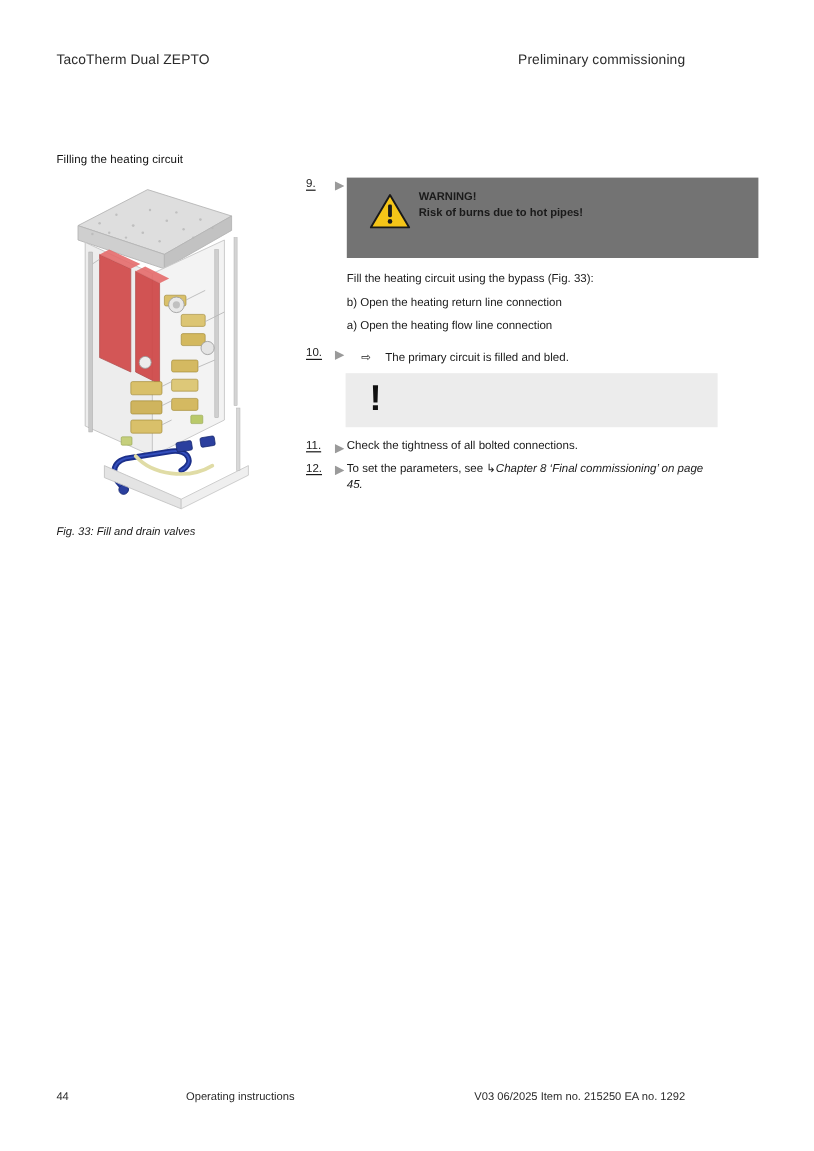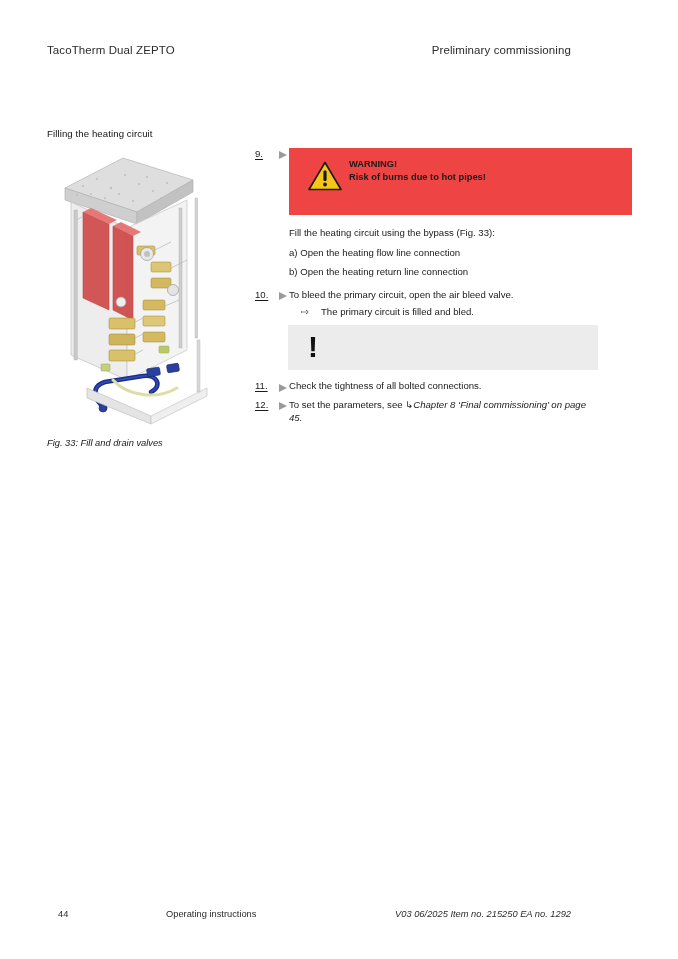--- a/index.html
+++ b/index.html
@@ -106,21 +106,21 @@
     line-height: 1;
   }
   .step-arrow svg { display: block; }
   .step-body {
     flex: 1 1 auto;
     padding-top: 0px;
   }
 
   
   .box {
-    background: #ef4444;
+    background: #737373;
     padding: 10px 12px 12px 12px;
     display: flex;
     align-items: flex-start;
     box-sizing: border-box;
   }
   .box.warning {
     width: 343px;
     min-height: 67px;
     margin-top: 1px;
   }
@@ -204,29 +204,29 @@
 
   .hook {
     font-family: "DejaVu Sans", sans-serif;
     font-size: 9.5px;
   }
 
   
   .footer {
     position: absolute;
     bottom: 36px;
-    left: 58px;
+    left: 47px;
     right: 47px;
     height: 14px;
     font-size: 9.3px;
     color: #2b2b2b;
   }
   .footer .f-page { position: absolute; left: 0; top: 0; }
   .footer .f-mid  { position: absolute; left: 108px; top: 0; }
-  .footer .f-right{ position: absolute; right: 0; top: 0; white-space: nowrap; font-style: italic; }
+  .footer .f-right{ position: absolute; right: 0; top: 0; white-space: nowrap; }
 </style>
 </head>
 <body>
 
 <div class="page">
 
   <div class="header">
     <div class="hdr-left">TacoTherm Dual ZEPTO</div>
     <div class="hdr-right">Preliminary commissioning</div>
   </div>
@@ -341,36 +341,35 @@
                 <circle cx="17" cy="23.5" r="1.9" fill="#1a1a1a"></circle>
               </svg>
             </div>
           </div>
           <div class="box-text">
             <span class="box-title">WARNING!</span>
             <span class="box-sub">Risk of burns due to hot pipes!</span>
           </div>
         </div>
         <p class="para">Fill the heating circuit using the bypass (Fig. 33):</p>
+        <div class="sub-item">b) Open the heating return line connection</div>
         <div class="sub-item">a) Open the heating flow line connection</div>
-        <div class="sub-item">b) Open the heating return line connection</div>
       </div>
     </div>
 
     <div class="spacer-8"></div>
 
     <div class="step">
       <div class="step-num">10.</div>
       <div class="step-arrow">
         <svg width="8" height="8" viewBox="0 0 8 8">
             <polygon points="0,0 8,4 0,8" fill="#9a9a9a"></polygon>
           </svg>
       </div>
       <div class="step-body">
-        <div>To bleed the primary circuit, open the air bleed valve.</div>
         <div class="result">
           <span class="arrow-glyph">⇨</span>
           <span>The primary circuit is filled and bled.</span>
         </div>
       </div>
     </div>
 
     <div class="box notice">
       <div class="box-icon">
         <span class="excl">!</span>

